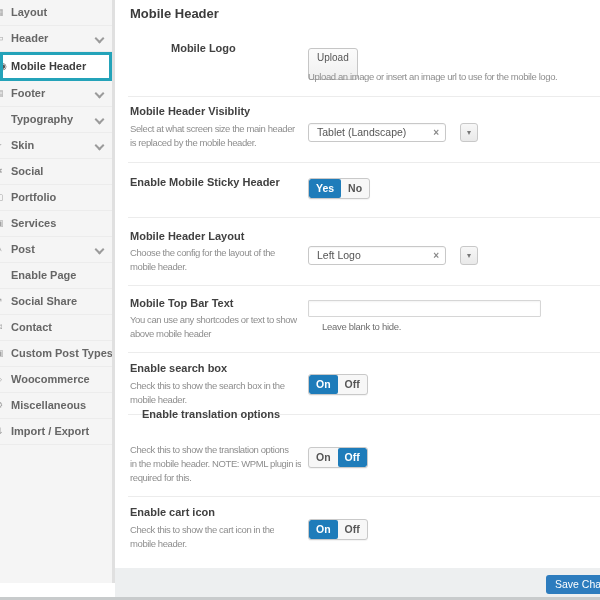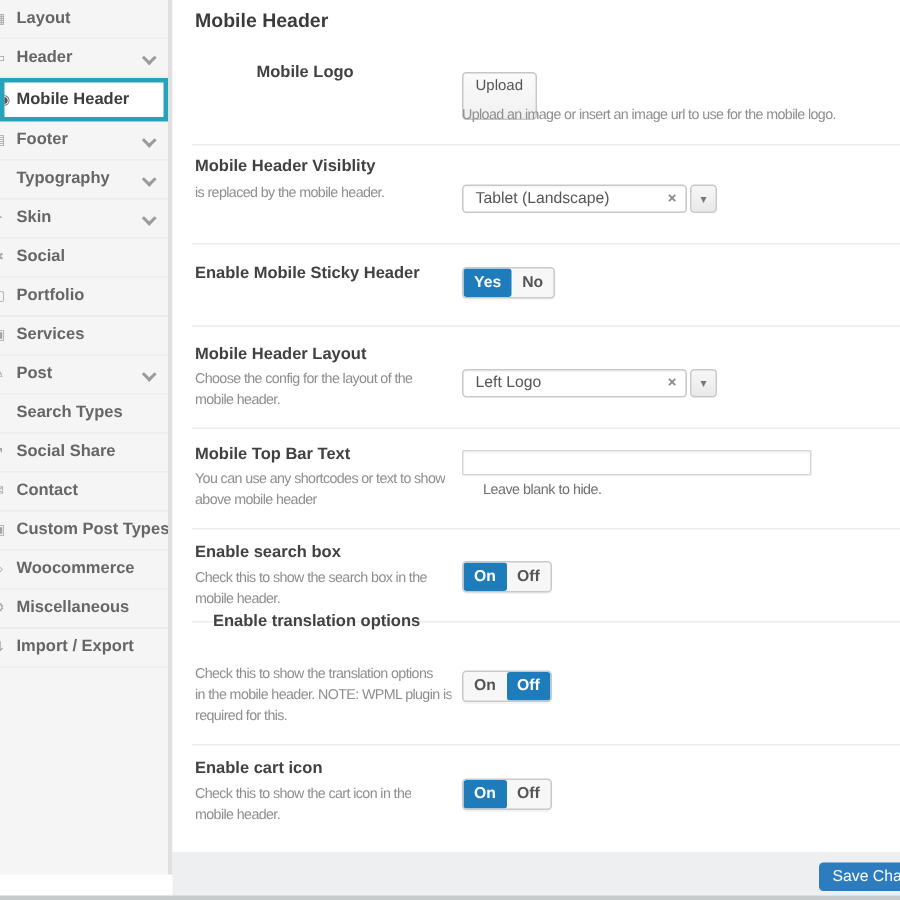--- a/index.html
+++ b/index.html
@@ -45,21 +45,21 @@
   .divider{left:13px;right:0;height:1px;background:#ececec;}
   
   .btn-upload{
     height:32px;line-height:18px;padding:0 8px;box-sizing:border-box;
     border:1px solid #c6c6c6;border-radius:3px;
     background:linear-gradient(#fbfbfb,#f0f0f0);
     font-size:10px;color:#555;cursor:pointer;display:inline-block;
   }
   
   .sel-field{
-    position:absolute;width:150px;height:19px;box-sizing:border-box;
+    position:absolute;width:138px;height:19px;box-sizing:border-box;
     border:1px solid #c8c8c8;border-radius:3px;background:#fff;cursor:pointer;
     box-shadow:inset 0 1px 1px rgba(0,0,0,.04);
   }
   .sel-text{
     position:absolute;left:8px;top:0;line-height:17px;font-size:10.5px;color:#555;white-space:nowrap;
   }
   .sel-clear{
     position:absolute;right:6px;top:0;line-height:17px;font-size:10px;font-weight:bold;color:#888;cursor:pointer;
   }
   .sel-caret{
@@ -142,21 +142,21 @@
     <span class="s-icon">▣</span>
     <span>Services</span>
   </div>
   <div class="s-item">
     <span class="s-icon">✎</span>
     <span>Post</span>
     <span class="chev"></span>
   </div>
   <div class="s-item">
     <span class="s-icon">●</span>
-    <span>Search Types</span>
+    <span>Enable Page</span>
   </div>
   <div class="s-item">
     <span class="s-icon">↗</span>
     <span>Social Share</span>
   </div>
   <div class="s-item">
     <span class="s-icon">✉</span>
     <span>Contact</span>
   </div>
   <div class="s-item">
@@ -185,20 +185,21 @@
   <div class="abs" style="left:193px;top:47px;">
     <span class="btn-upload">Upload</span>
   </div>
   <div class="abs desc" style="left:193px;top:70px;max-width:300px;">
     <div style="max-width:300px;">Upload an image or insert an image url to use for the mobile logo.</div>
   </div>
   <div class="abs divider" style="top:96px;"></div>
 
   <div class="abs row-label" style="left:15px;top:105px;">Mobile Header Visiblity</div>
   <div class="abs desc" style="top:122px;">
+    <div>Select at what screen size the main header</div>
     <div>is replaced by the mobile header.</div>
   </div>
   <div class="sel-field" style="left:193px;top:123px;">
     <span class="sel-text">Tablet (Landscape)</span>
     <span class="sel-clear">×</span>
   </div>
   <div class="sel-caret" style="left:345px;top:123px;">
     <span>▾</span>
   </div>
   <div class="abs divider" style="top:162px;"></div>

